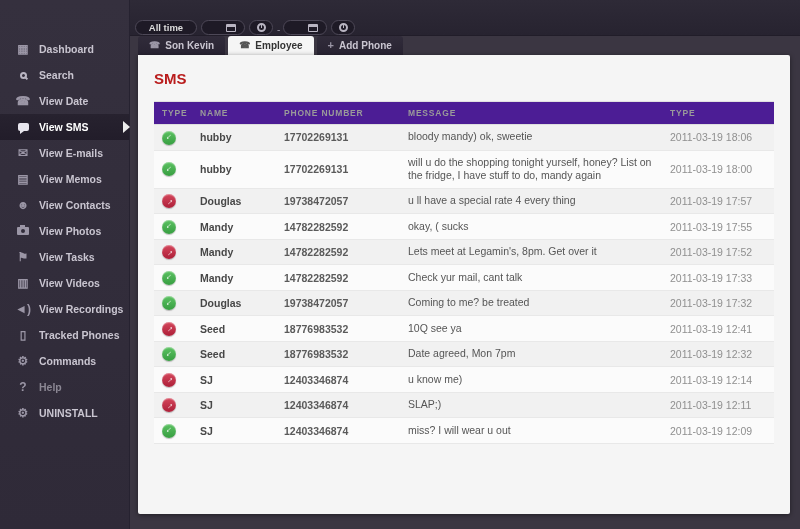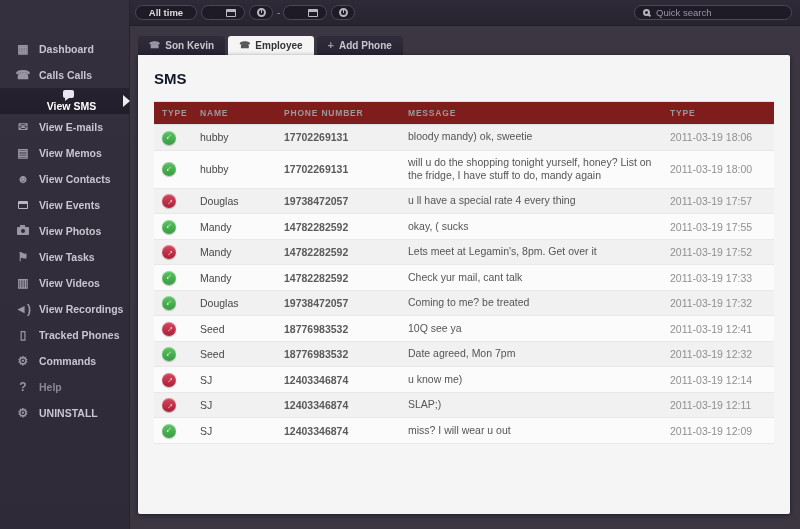--- a/index.html
+++ b/index.html
@@ -6,31 +6,31 @@
   html,body { width:800px; height:529px; overflow:hidden; }
   body { font-family:"Liberation Sans", sans-serif; background:#3b3642; }
   .app { position:relative; width:800px; height:529px; background:#3b3642; }
 
   
   .sidebar { position:absolute; left:0; top:0; bottom:0; width:130px;
              background:linear-gradient(#35303e,#2f2a38); border-right:1px solid #262230; z-index:3; }
   .sb-nav { padding-top:36px; }
   .sb-item { position:relative; display:flex; align-items:center; height:26px; padding-left:14px;
              color:#c9c5d0; font-size:10.5px; font-weight:bold; cursor:pointer; }
-  .sb-item.active { background:linear-gradient(#27222f,#221d2a); color:#fff;flex-direction:column; }
+  .sb-item.active { background:linear-gradient(#27222f,#221d2a); color:#fff; }
   .sb-item.active::after { content:""; position:absolute; right:-1px; top:50%; margin-top:-6px;
              border-top:6px solid transparent; border-bottom:6px solid transparent; border-left:7px solid #ececec; }
   .sb-item.muted { color:#8b8793; }
   .sb-icon { width:18px; margin-right:7px; text-align:center; font-size:12px; line-height:1; color:#9b96a6; flex:none; }
   .sb-item.active .sb-icon { color:#e8e6ee; }
 
   
-  .topbar { position:absolute; left:130px; right:0; top:0; height:26px;
+  .topbar { position:absolute; left:130px; right:0; top:0; height:36px;
             background:linear-gradient(#2e2a37,#272330); border-bottom:1px solid #211d29;
-            display:flex; align-items:center; padding:0 8px 0 5px; z-index:2; }
+            display:flex; align-items:flex-end; padding:0 8px 0 5px; z-index:2; }
   .pill { height:15px; background:#1e1a26; border:1px solid #4d4857; border-radius:9px;
           display:flex; align-items:center; justify-content:center; color:#ddd; font-size:9.5px;
           padding:0 8px; margin-right:4px; cursor:pointer; }
   .pill.dropdown { width:62px; font-weight:bold; }
   .pill.date { width:44px; justify-content:flex-end; }
   .pill.tiny { width:24px; padding:0; }
   .dash { color:#9a95a4; font-size:10px; margin:0 3px 0 0; }
   .search-pill { margin-left:auto; width:158px; height:15px; background:#1e1a26; border:1px solid #4d4857;
                  border-radius:9px; display:flex; align-items:center; padding:0 8px; }
   .search-pill input { flex:1; background:transparent; border:0; outline:none; color:#ddd;
@@ -60,31 +60,31 @@
   .tabs { display:flex; gap:3px; }
   .tab { display:flex; align-items:center; gap:5px; background:linear-gradient(#312c3a,#282332);
          color:#c9c5d0; font-size:10px; font-weight:bold; padding:0 11px; height:19px;
          border-radius:3px 3px 0 0; cursor:pointer; }
   .tab-icon { font-size:9px; line-height:1; color:#9b96a6; }
   .tab.active { background:#f5f5f5; color:#333; }
   .tab.active .tab-icon { color:#555; }
   .plus { font-size:11px; font-weight:bold; }
 
   .panel { flex:1; background:#f5f5f5; border-radius:0 2px 2px 2px; box-shadow:0 1px 5px rgba(0,0,0,.45); overflow:hidden; }
-  .panel h1 { font-size:15px; font-weight:bold; color:#0f172a; padding:15px 16px 14px; }
+  .panel h1 { font-size:15px; font-weight:bold; color:#b91c1c; padding:15px 16px 14px; }
 
   table { width:calc(100% - 32px); margin:0 16px; border-collapse:collapse; table-layout:fixed; }
-  th { text-align:left; background:#7f1d1d; color:#9a9a9a; font-size:8.5px; font-weight:bold;
+  th { text-align:left; background:#4c1d95; color:#9a9a9a; font-size:8.5px; font-weight:bold;
        letter-spacing:0.8px; padding:6px 8px; border-top:1px solid #e0e0e0; border-bottom:1px solid #dedede; cursor:pointer; }
   col.c-type { width:38px; } col.c-name { width:84px; } col.c-phone { width:124px; } col.c-time { width:112px; }
   td { padding:5px 8px; font-size:10.5px; vertical-align:middle; }
   tbody tr { border-bottom:1px solid #e8e8e8; cursor:pointer; }
   tbody tr:nth-child(odd) { background:#f1f1f1; }
   tbody tr:nth-child(even) { background:#fbfbfb; }
-  td.name { font-weight:normal; color:#474747; }
+  td.name { font-weight:bold; color:#474747; }
   td.phone { font-weight:bold; color:#5a5a5a; }
   td.msg { color:#555; line-height:1.3; }
   td.time { color:#8f8f8f; }
   .dir { display:inline-flex; width:14px; height:14px; border-radius:50%; align-items:center;
          justify-content:center; color:#fff; box-shadow:inset 0 1px 1px rgba(255,255,255,.4), 0 1px 1px rgba(0,0,0,.25); }
   .dir.incoming { background:linear-gradient(#5cc262,#379e41); }
   .dir.outgoing { background:linear-gradient(#d5475c,#ad1f38); }
   .dir .arr { font-size:9px; line-height:1; display:block; }
   .dir.incoming .arr { transform:rotate(135deg); }
   .dir.outgoing .arr { transform:rotate(-45deg); }
@@ -94,44 +94,44 @@
 
 <div class="app">
 
   <aside class="sidebar">
     <nav class="sb-nav" id="sidebar-items">
         <div class="sb-item">
           <span class="sb-icon">▦</span>
           <span class="sb-label">Dashboard</span>
         </div>
         <div class="sb-item">
+          <span class="sb-icon"><span class="mag"></span></span>
+          <span class="sb-label">Search</span>
+        </div>
+        <div class="sb-item">
           <span class="sb-icon">☎</span>
-          <span class="sb-label">Calls Calls</span>
+          <span class="sb-label">View Date</span>
         </div>
         <div class="sb-item active">
           <span class="sb-icon"><span class="bubble"></span></span>
           <span class="sb-label">View SMS</span>
         </div>
         <div class="sb-item">
           <span class="sb-icon">✉</span>
           <span class="sb-label">View E-mails</span>
         </div>
         <div class="sb-item">
           <span class="sb-icon">▤</span>
           <span class="sb-label">View Memos</span>
         </div>
         <div class="sb-item">
           <span class="sb-icon">☻</span>
           <span class="sb-label">View Contacts</span>
         </div>
         <div class="sb-item">
-          <span class="sb-icon"><span class="cal"></span></span>
-          <span class="sb-label">View Events</span>
-        </div>
-        <div class="sb-item">
           <span class="sb-icon"><span class="cam"></span></span>
           <span class="sb-label">View Photos</span>
         </div>
         <div class="sb-item">
           <span class="sb-icon">⚑</span>
           <span class="sb-label">View Tasks</span>
         </div>
         <div class="sb-item">
           <span class="sb-icon">▥</span>
           <span class="sb-label">View Videos</span>
@@ -168,24 +168,20 @@
     </div>
     <div class="pill tiny">
       <span class="clk"></span>
     </div>
     <span class="dash">-</span>
     <div class="pill date">
       <span class="cal"></span>
     </div>
     <div class="pill tiny">
       <span class="clk"></span>
-    </div>
-    <div class="search-pill">
-      <span class="mag"></span>
-      <input type="text" placeholder="Quick search" style="">
     </div>
   </header>
 
   <div class="main">
     <div class="tabs" id="tabs">
         <div class="tab">
           <span class="tab-icon">☎</span>
           <span class="tab-label">Son Kevin</span>
         </div>
         <div class="tab active">

